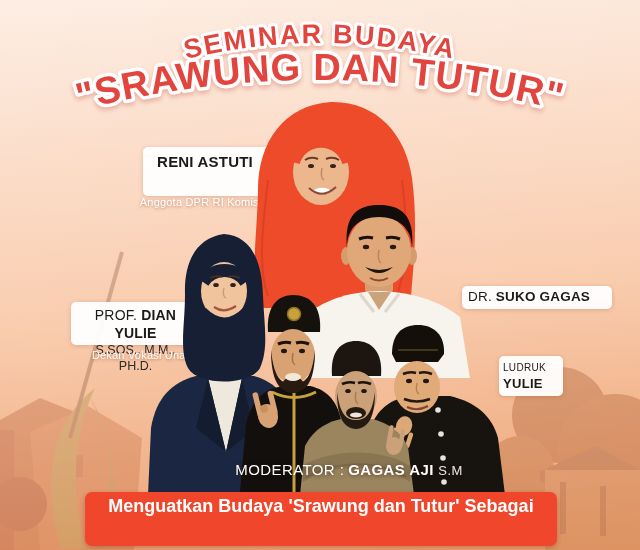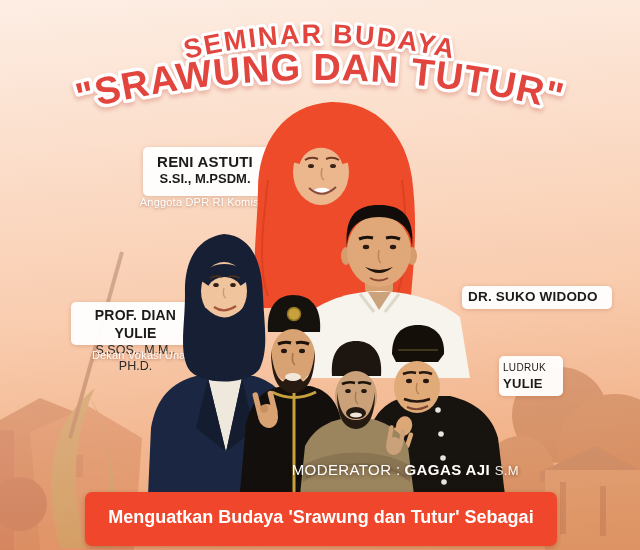--- a/index.html
+++ b/index.html
@@ -26,51 +26,51 @@
   .title-arc{fill:var(--title_red);stroke:#fff;stroke-linejoin:round;paint-order:stroke fill;
     font-weight:800;}
   .arc-small{font-size:27px;stroke-width:6px;letter-spacing:2px;}
   .arc-big{font-size:38px;stroke-width:7px;letter-spacing:1px;}
   .name-box{
     position:absolute;background:rgba(255,255,255,0.95);border-radius:5px;
     box-shadow:0 1px 4px rgba(150,70,40,0.25);color:#1b1b1b;text-align:center;
   }
   .nb-line1{font-size:15px;font-weight:800;letter-spacing:.2px;line-height:18px;}
   .nb-line2{font-size:13px;font-weight:700;line-height:16px;}
-  .nb-prefix{font-weight:700;}
+  .nb-prefix{font-weight:400;}
   .role-text{
     position:absolute;color:#fff;font-size:11px;font-weight:500;text-align:center;
     text-shadow:0 1px 3px rgba(140,60,30,0.55);letter-spacing:.2px;
   }
   .reni-box{left:143px;top:147px;width:202px;height:49px;padding:6px 82px 6px 4px;}
   .reni-role{left:136px;top:196px;width:140px;}
   .dian-box{left:71px;top:302px;width:133px;height:43px;padding:4px 12px 4px 8px;}
   .dian-box .nb-line1{font-size:14px;}
   .dian-box .nb-line2{font-size:12.5px;font-weight:500;color:#2c2c2c;}
   .dian-role{left:86px;top:349px;width:112px;}
   .suko-box{left:462px;top:286px;width:150px;height:23px;padding:3px 4px 2px 6px;text-align:left;}
   .suko-box .nb-line1{font-size:13.5px;line-height:16px;}
   .suko-role{left:462px;top:316px;width:130px;}
   .ludruk-box{left:499px;top:356px;width:64px;height:40px;padding:3px 4px;text-align:left;}
   .ludruk-box .l1{display:block;font-size:10px;font-weight:400;line-height:17px;letter-spacing:.3px;}
   .ludruk-box .l2{display:block;font-size:13px;font-weight:800;line-height:16px;letter-spacing:.3px;}
   .moderator{
-    position:absolute;left:179px;top:461px;width:340px;z-index:4;text-align:right;
+    position:absolute;left:179px;top:461px;width:340px;z-index:4;text-align:center;
     color:#fff;font-size:15px;text-shadow:0 1px 4px rgba(40,20,10,0.6);letter-spacing:.4px;
   }
   .mod-label{font-weight:500;}
   .mod-name{font-weight:800;margin-left:4px;}
   .mod-suffix{font-weight:400;font-size:13px;opacity:.9;}
   .banner{
     position:absolute;left:85px;top:492px;width:472px;height:54px;z-index:5;
     background:var(--banner_red);border-radius:7px;color:#fff;text-align:center;
     font-weight:800;font-size:18px;line-height:25px;padding-top:2px;
     box-shadow:0 2px 5px rgba(120,30,10,0.3);
   }
-  .banner span{display:block;margin-top:11px;}
+  .banner span{display:block;}
 </style>
 </head>
 <body>
 
 <div class="poster">
 
   <svg class="layer scene-bg" viewBox="0 0 640 550">
     <g opacity="0.3">
       <path d="M0 420 L40 398 L95 420 L95 550 L0 550 Z" fill="#b0542c"></path>
       <path d="M30 432 L88 406 L142 438 L134 550 L40 550 Z" fill="#c4693d"></path>
@@ -88,32 +88,31 @@
       <path d="M540 472 L595 446 L640 470 L640 482 L540 482 Z" fill="#8a4526"></path>
       <rect x="545" y="470" width="95" height="80" fill="#c07848"></rect>
       <rect x="560" y="482" width="6" height="52" fill="#8a4526"></rect>
       <rect x="600" y="486" width="6" height="50" fill="#8a4526"></rect>
     </g>
   </svg>
 
   <div class="layer labels">
     <div class="name-box reni-box">
       <div class="nb-line1">RENI ASTUTI</div>
-      <div class="nb-line2">S.SI., M.PSDM.</div>
     </div>
     <div class="role-text reni-role">Anggota DPR RI Komisi X</div>
 
     <div class="name-box dian-box">
       <div class="nb-line1"><span class="nb-prefix">PROF.</span> <span>DIAN YULIE</span></div>
       <div class="nb-line2">S.SOS., M.M., PH.D.</div>
     </div>
     <div class="role-text dian-role">Dekan Vokasi Unair</div>
 
     <div class="name-box suko-box">
-      <div class="nb-line1"><span class="nb-prefix">DR.</span> <span>SUKO WIDODO</span></div>
+      <div class="nb-line1"><span class="nb-prefix">DR.</span> <span>SUKO GAGAS</span></div>
     </div>
 
     <div class="name-box ludruk-box">
       <span class="l1">LUDRUK</span>
       <span class="l2">YULIE</span>
     </div>
   </div>
 
   <svg class="layer scene-people" viewBox="0 0 640 550">
 

